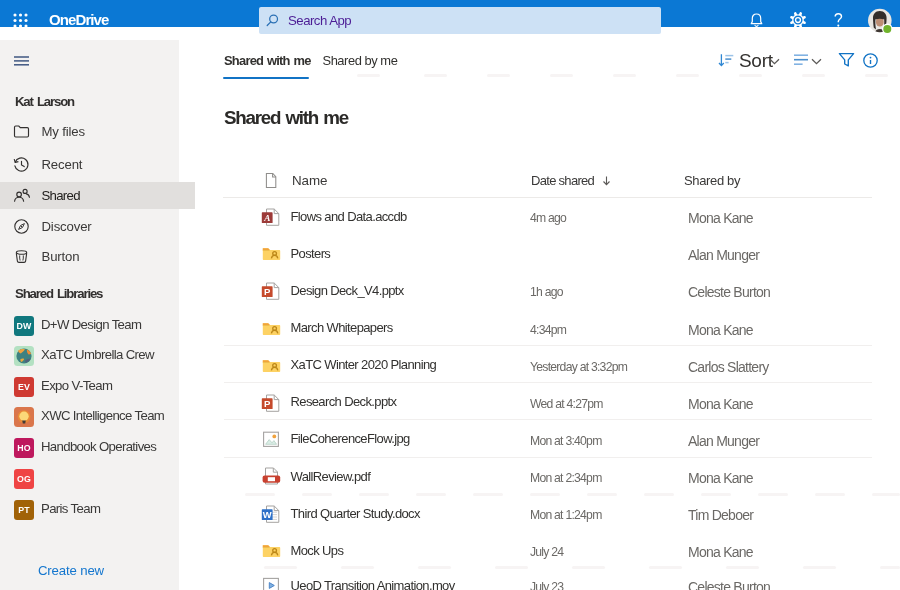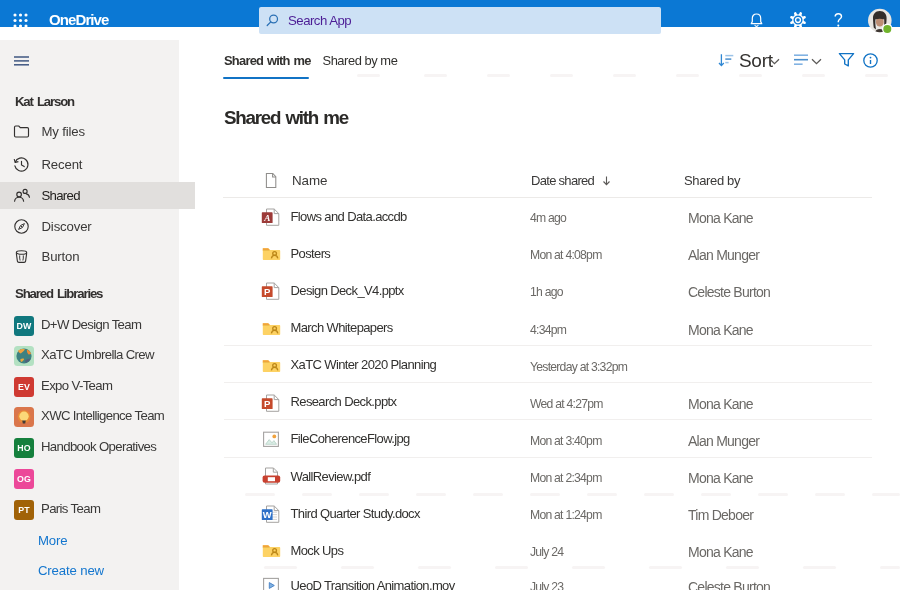--- a/index.html
+++ b/index.html
@@ -171,31 +171,30 @@
   <div class="nav lib" style="top:361px">
     <svg class="abs" style="left:14px;top:5.5px" width="20" height="20" viewBox="0 0 20 20">
       <rect x="0" y="0" width="20" height="20" rx="3.5" fill="#da764b"></rect>
       <circle cx="10" cy="9.6" r="6.4" fill="#e98936"></circle>
       <circle cx="10" cy="9.3" r="4.7" fill="#fbd878"></circle>
       <path d="M8.2 13.6 L11.8 13.6 L11.2 16.4 L8.8 16.4 Z" fill="#433a35"></path>
     </svg>
     <div class="lb">XWC Intelligence Team</div>
   </div>
   <div class="nav lib" style="top:392px">
-    <div class="sq" style="background:#15803d">HO</div>
+    <div class="sq" style="background:#be185d">HO</div>
     <div class="lb">Handbook Operatives</div>
   </div>
   <div class="nav lib" style="top:423px">
-    <div class="sq" style="background:#ec4899">OG</div>
+    <div class="sq" style="background:#ef4444">OG</div>
   </div>
   <div class="nav lib" style="top:454px">
     <div class="sq" style="background:#a16207">PT</div>
     <div class="lb">Paris Team</div>
   </div>
-  <div class="lnk" style="top:485px">More</div>
   <div class="lnk" style="top:515px">Create new</div>
 </div>
 <div id="main" style="overflow:hidden">
   <svg width="0" height="0" style="position:absolute">
     <defs>
       <g id="pg">
           <path d="M5.5 3 H13.2 L17.8 7.6 V19.3 H5.5 Z" fill="#fff" stroke="#a5a3a1" stroke-width="1"></path>
           <path d="M13.2 3 V7.6 H17.8" fill="none" stroke="#a5a3a1" stroke-width="1"></path>
         </g>
       <g id="fold">
@@ -265,21 +264,20 @@
     </svg>
     <div class="nm">Flows and Data.accdb</div>
       <div class="dt">4m ago</div>
       <div class="sb">Mona Kane</div>
   </div>
   <div class="row" style="top:194px">
     <svg class="fi" width="20" height="20" viewBox="0 0 20 20">
         <use href="#fold"></use>
       </svg>
     <div class="nm">Posters</div>
-      <div class="dt">Mon at 4:08pm</div>
       <div class="sb">Alan Munger</div>
   </div>
   <div class="row" style="top:231px">
     <svg class="fi" width="20" height="20" viewBox="0 0 20 20">
         <use href="#pg"></use>
       <rect x="0.8" y="6.3" width="10.8" height="10.8" rx="0.6" fill="#c54a2c"></rect>
       <text x="6.2" y="15" font-size="9.6" font-weight="700" fill="#fff" text-anchor="middle" font-family="Liberation Sans,sans-serif">P</text>
     </svg>
     <div class="nm">Design Deck_V4.pptx</div>
       <div class="dt">1h ago</div>
@@ -292,20 +290,21 @@
     <div class="nm">March Whitepapers</div>
       <div class="dt">4:34pm</div>
       <div class="sb">Mona Kane</div>
   </div>
   <div class="row" style="top:305.5px">
     <svg class="fi" width="20" height="20" viewBox="0 0 20 20">
         <use href="#fold"></use>
       </svg>
     <div class="nm">XaTC Winter 2020 Planning</div>
       <div class="dt">Yesterday at 3:32pm</div>
+      <div class="sb">Carlos Slattery</div>
   </div>
   <div class="row" style="top:342.5px">
     <svg class="fi" width="20" height="20" viewBox="0 0 20 20">
         <use href="#pg"></use>
       <rect x="0.8" y="6.3" width="10.8" height="10.8" rx="0.6" fill="#c54a2c"></rect>
       <text x="6.2" y="15" font-size="9.6" font-weight="700" fill="#fff" text-anchor="middle" font-family="Liberation Sans,sans-serif">P</text>
     </svg>
     <div class="nm">Research Deck.pptx</div>
       <div class="dt">Wed at 4:27pm</div>
       <div class="sb">Mona Kane</div>

